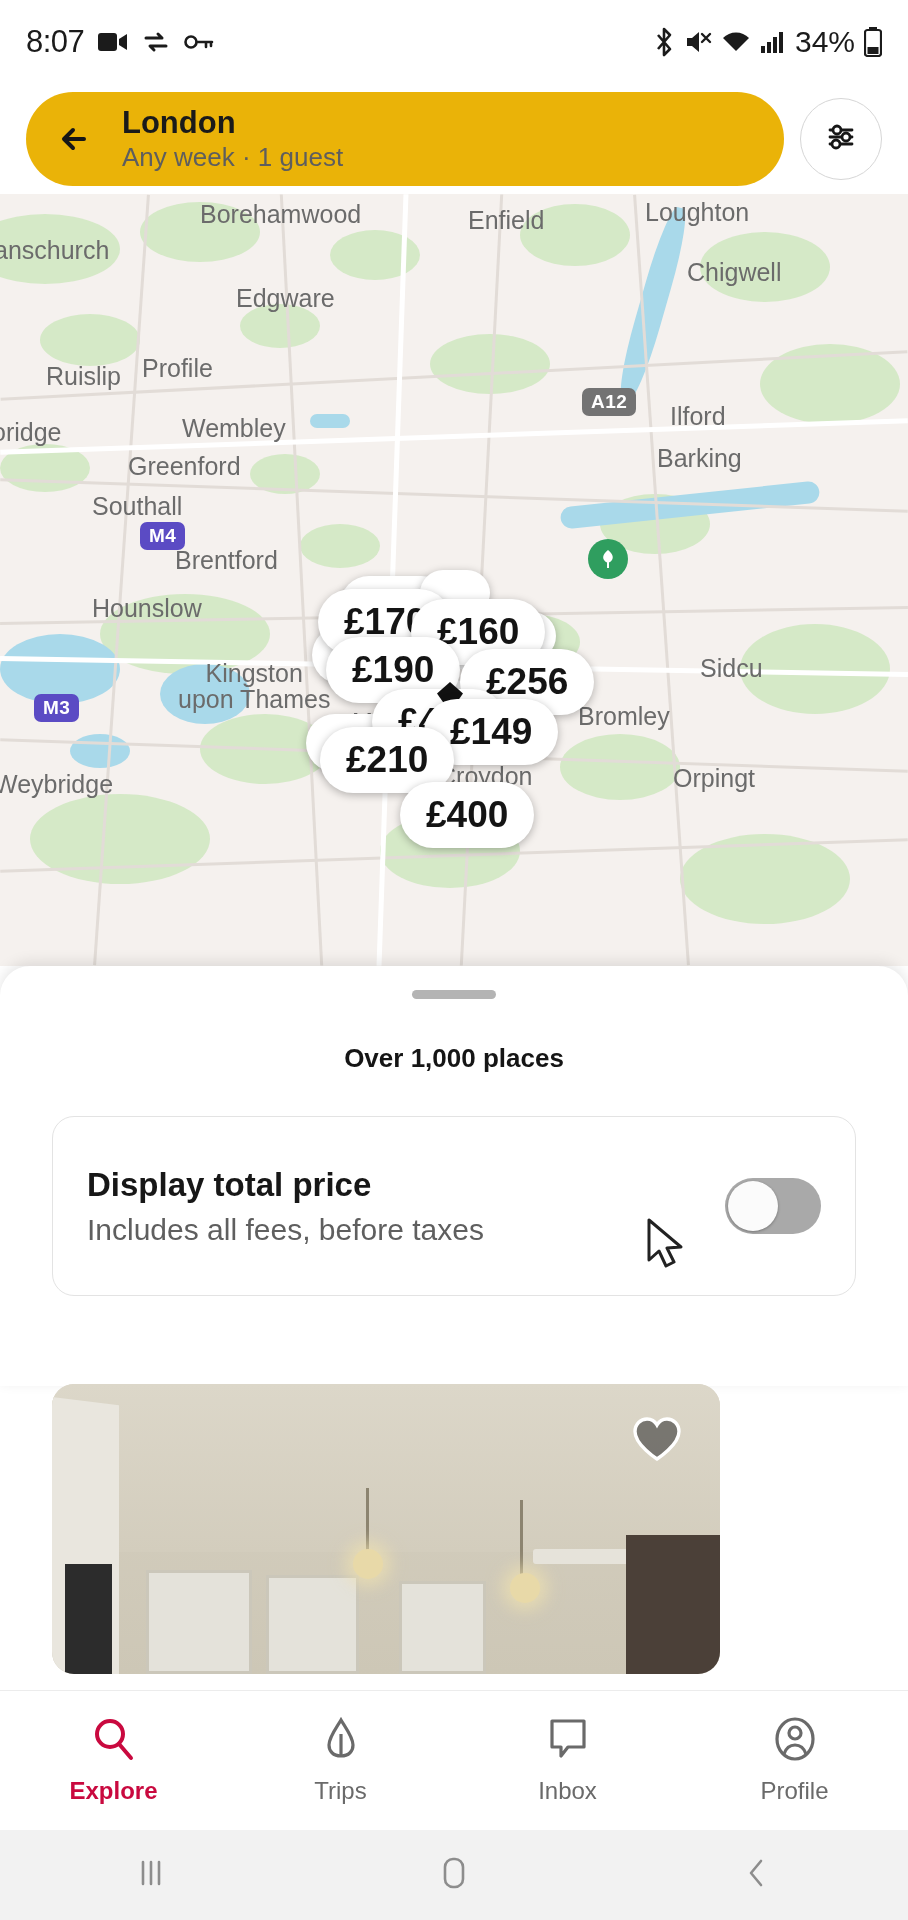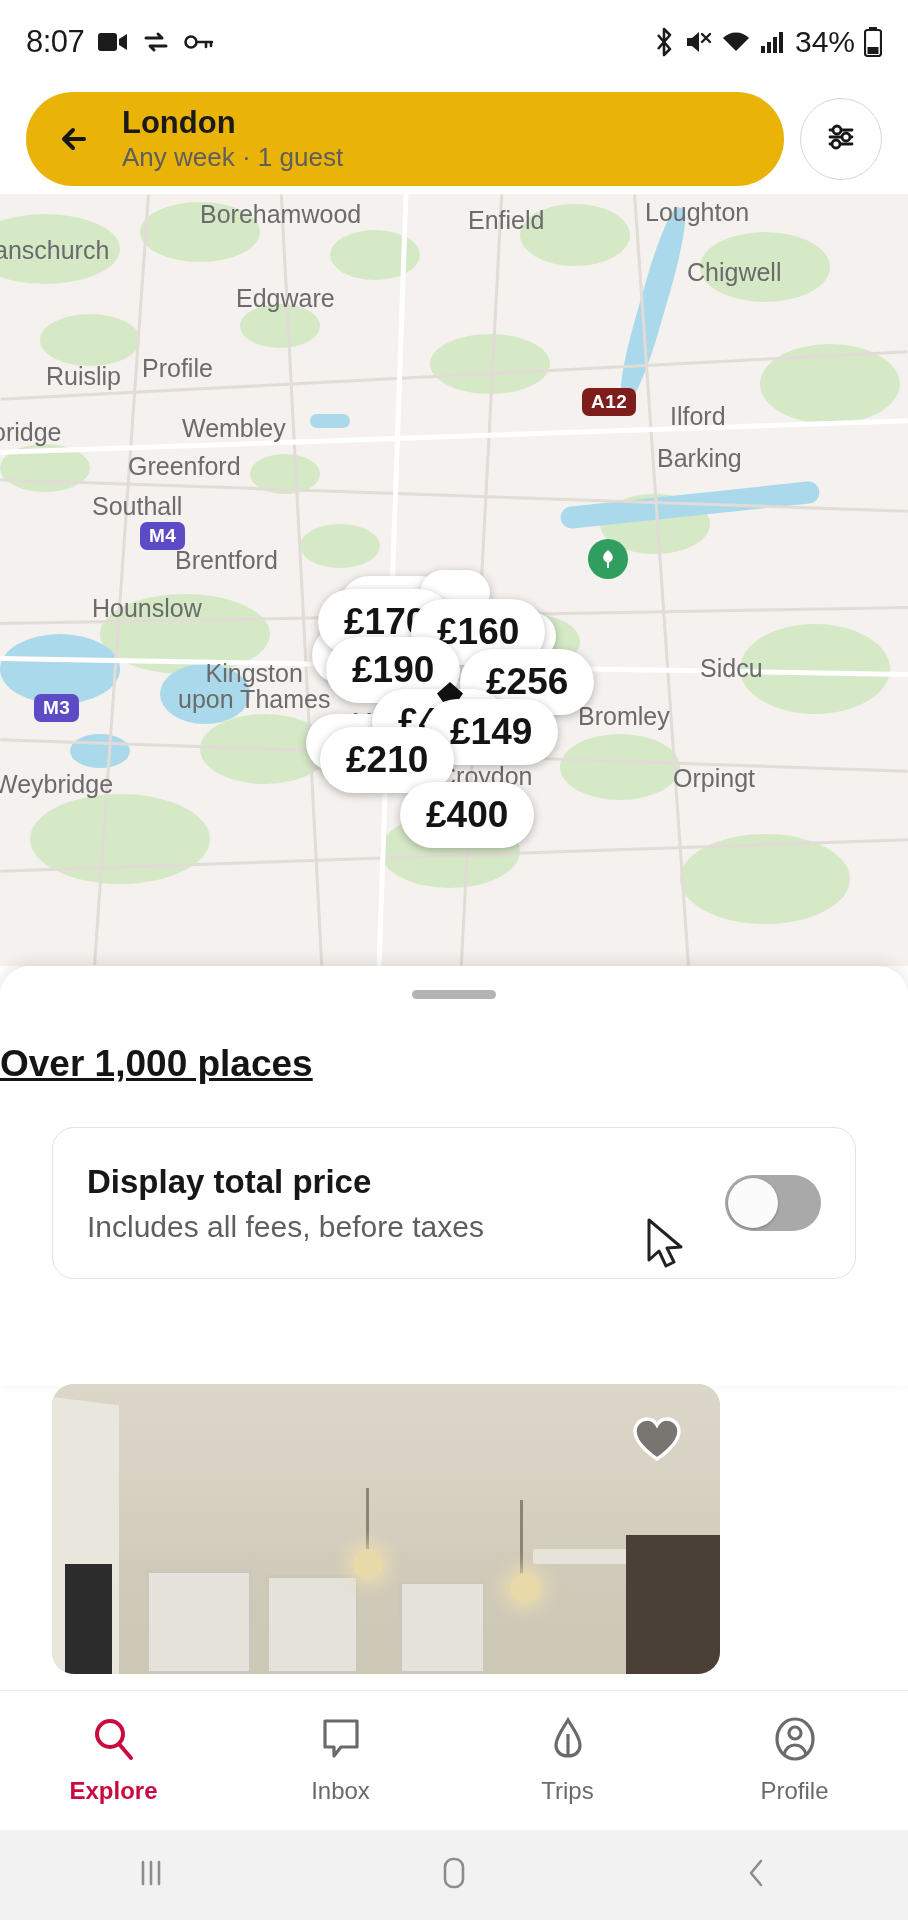--- a/index.html
+++ b/index.html
@@ -53,21 +53,21 @@
   .maplabel {
     position:absolute; font-size:25px; color:#6b6b6b; white-space:nowrap;
     font-family:"Liberation Sans", sans-serif;
   }
   .maplabel.two { line-height:1.05; text-align:center; }
   .shield {
     position:absolute; border-radius:7px; color:#fff; font-size:19px; font-weight:700;
     padding:3px 9px; letter-spacing:.5px;
   }
   .shield.m { background:#5b4bc4; }
-  .shield.a { background:#7f1d1d; }
+  .shield.a { background:#737373; }
   .parkpin {
     position:absolute; width:40px; height:40px; border-radius:50%;
     background:#2f9e5f; display:flex; align-items:center; justify-content:center;
   }
 
   .pill {
     position:absolute; background:#fff; border-radius:40px;
     box-shadow:0 2px 8px rgba(0,0,0,.28);
     display:flex; align-items:center; justify-content:center;
     font-weight:700; color:#141414; white-space:nowrap;
@@ -83,25 +83,25 @@
   .sheet {
     position:absolute; left:0; top:966px; width:908px; height:420px;
     background:#fff; border-radius:30px 30px 0 0;
     box-shadow:0 -4px 14px rgba(0,0,0,.10);
   }
   .grabber {
     width:84px; height:9px; border-radius:6px; background:#b4b4b4;
     margin:24px auto 0;
   }
   .sheet-title {
-    font-size:37px; font-weight:700; color:#151515; margin-top:44px;text-decoration:underline;
+    text-align:center; font-size:26px; font-weight:700; color:#151515; margin-top:44px;
   }
   .total-card {
     margin:42px 52px 0; border:1.6px solid #e3e3e3; border-radius:22px;
-    height:152px; display:flex; align-items:center; padding:0 34px;
+    height:180px; display:flex; align-items:center; padding:0 34px;
   }
   .tc-texts { display:flex; flex-direction:column; gap:9px; }
   .tc-title { font-size:33px; font-weight:700; color:#171717; }
   .tc-sub { font-size:30px; color:#5f5f5f; }
   .switch {
     margin-left:auto; width:96px; height:56px; border-radius:28px; background:#a9a9a9;
     position:relative; flex:0 0 auto;
   }
   .switch .knob {
     position:absolute; top:3px; left:3px; width:50px; height:50px; border-radius:50%;
@@ -394,33 +394,33 @@
         <svg width="46" height="46" viewBox="0 0 46 46">
             <circle cx="19" cy="18" r="13" stroke="#c9093f" stroke-width="4" fill="none"></circle>
             <path d="M28.5 28.5 L40 42" stroke="#c9093f" stroke-width="4" stroke-linecap="round"></path>
           </svg>
       </span>
       <span class="tab-label">Explore</span>
     </div>
     <div class="tab">
       <span>
         <svg width="44" height="46" viewBox="0 0 44 46">
-            <path d="M6 5h32v26H22l-7 9v-9H6z" fill="none" stroke="#6a6a6a" stroke-width="3.2" stroke-linejoin="round"></path>
-          </svg>
-      </span>
-      <span class="tab-label">Inbox</span>
-    </div>
-    <div class="tab">
-      <span>
-        <svg width="44" height="46" viewBox="0 0 44 46">
           <path d="M22 4c-4 7-12 17-12 25 0 6 4 11 12 11s12-5 12-11c0-8-8-18-12-25z" fill="none" stroke="#6a6a6a" stroke-width="3.2"></path>
           <path d="M22 18v22" stroke="#6a6a6a" stroke-width="3.2"></path>
         </svg>
       </span>
       <span class="tab-label">Trips</span>
+    </div>
+    <div class="tab">
+      <span>
+        <svg width="44" height="46" viewBox="0 0 44 46">
+            <path d="M6 5h32v26H22l-7 9v-9H6z" fill="none" stroke="#6a6a6a" stroke-width="3.2" stroke-linejoin="round"></path>
+          </svg>
+      </span>
+      <span class="tab-label">Inbox</span>
     </div>
     <div class="tab">
       <span>
         <svg width="44" height="46" viewBox="0 0 44 46">
           <ellipse cx="22" cy="23" rx="18" ry="20" fill="none" stroke="#6a6a6a" stroke-width="3.2"></ellipse>
           <circle cx="22" cy="17" r="6" fill="none" stroke="#6a6a6a" stroke-width="3.2"></circle>
           <path d="M11 38c2-6 6-9 11-9s9 3 11 9" fill="none" stroke="#6a6a6a" stroke-width="3.2"></path>
         </svg>
       </span>
       <span class="tab-label">Profile</span>

